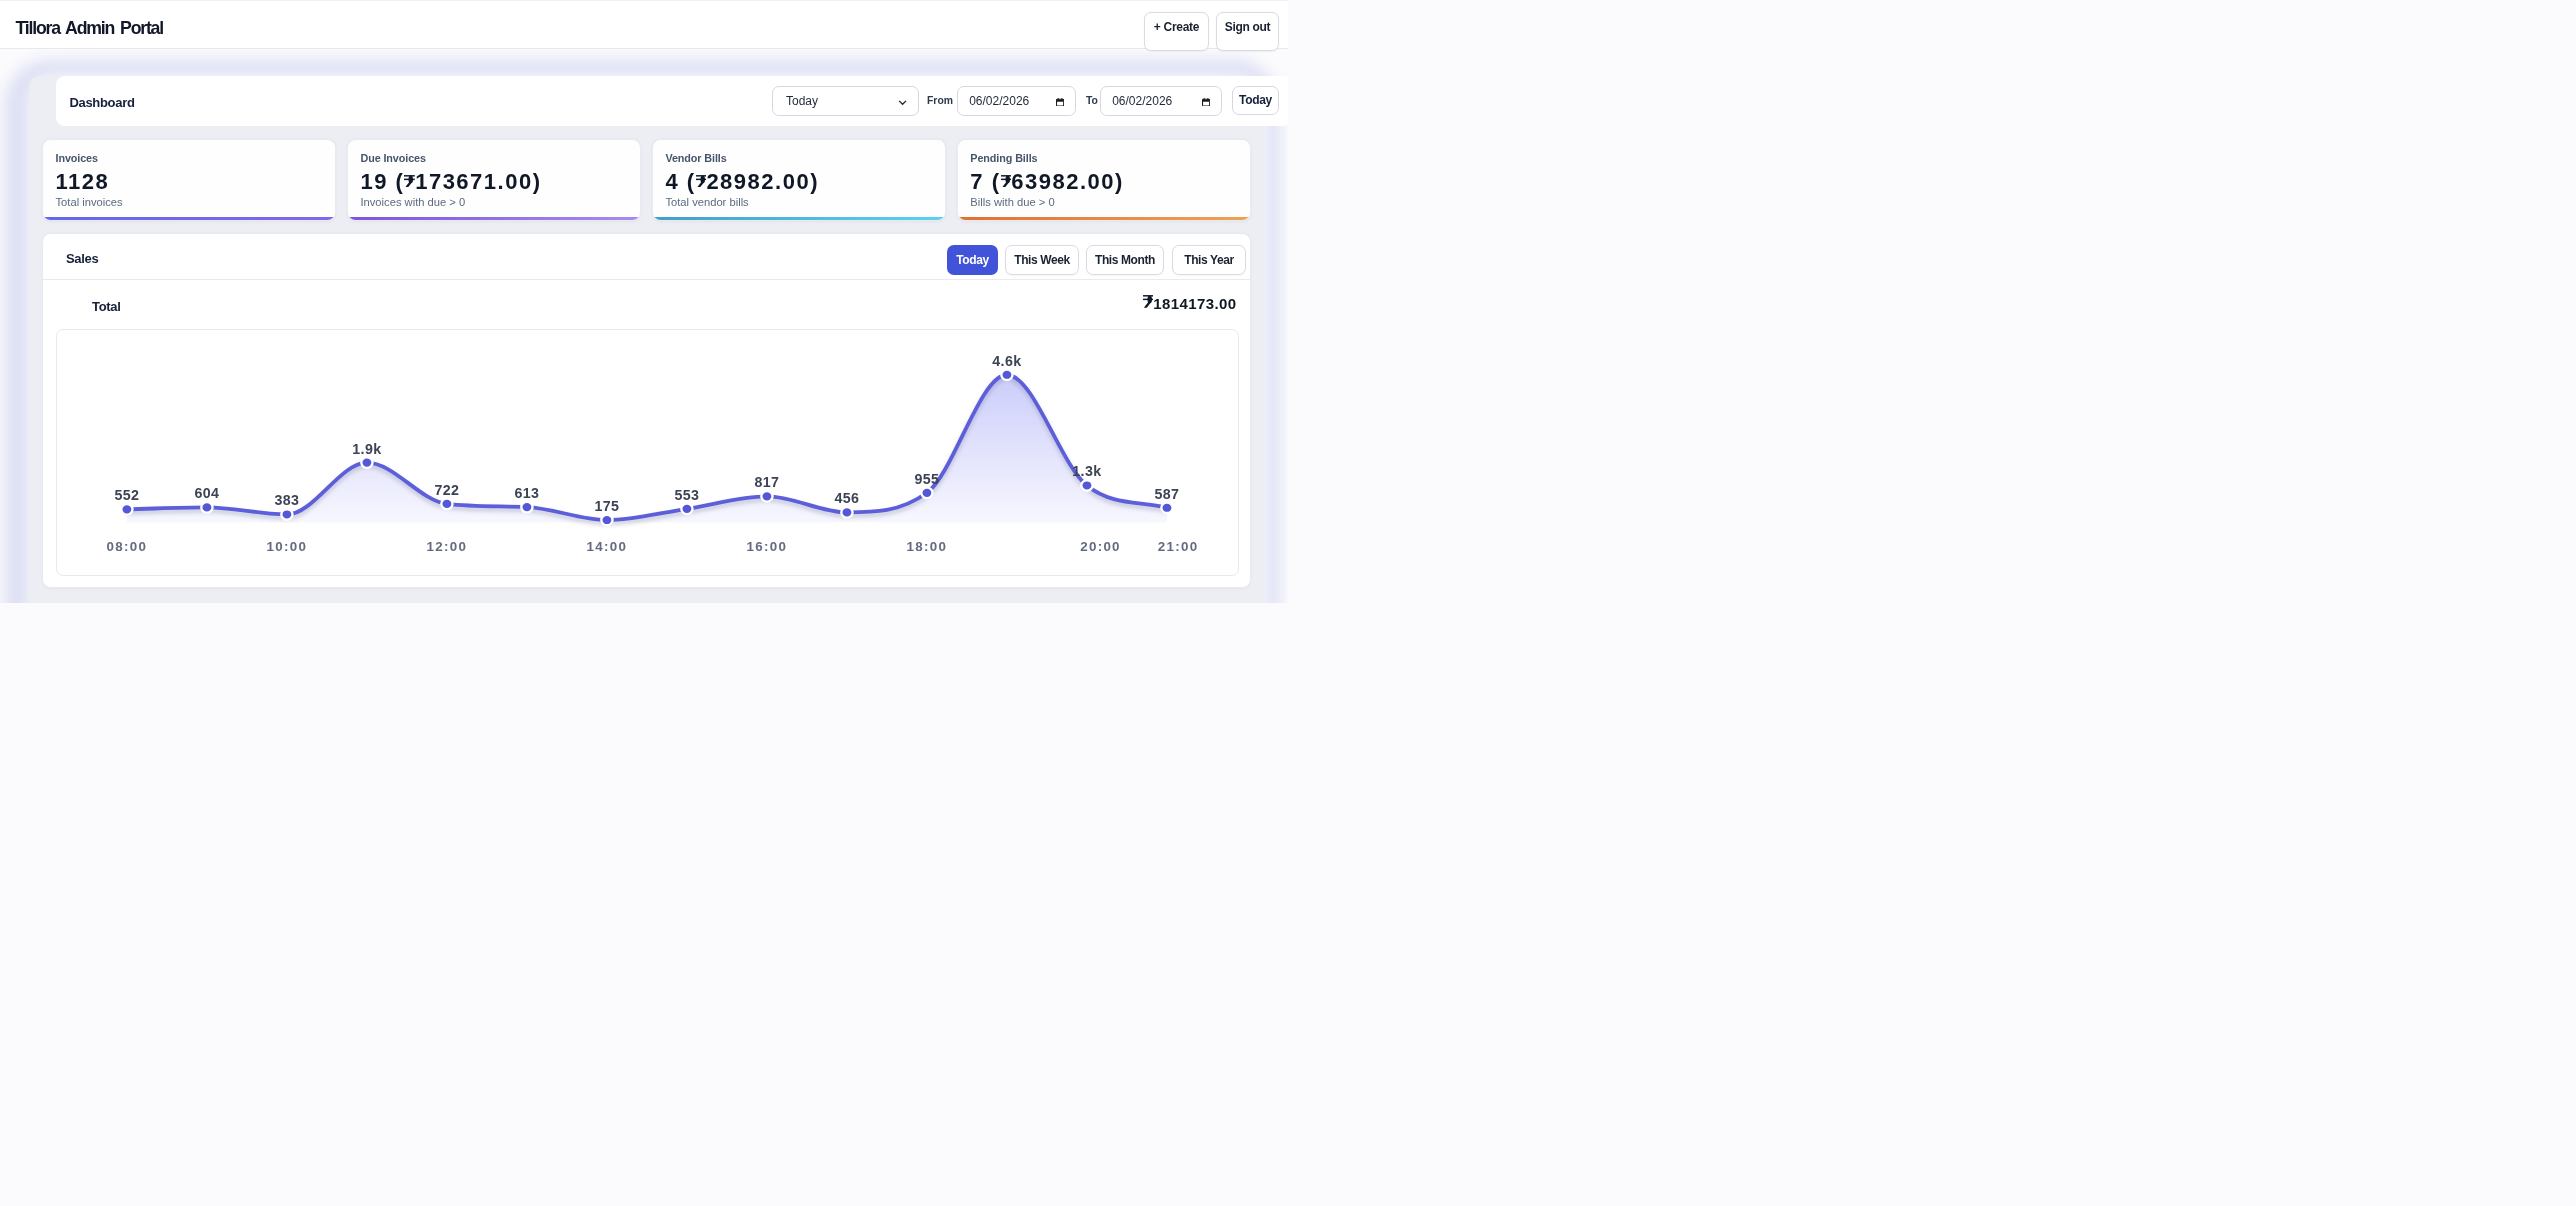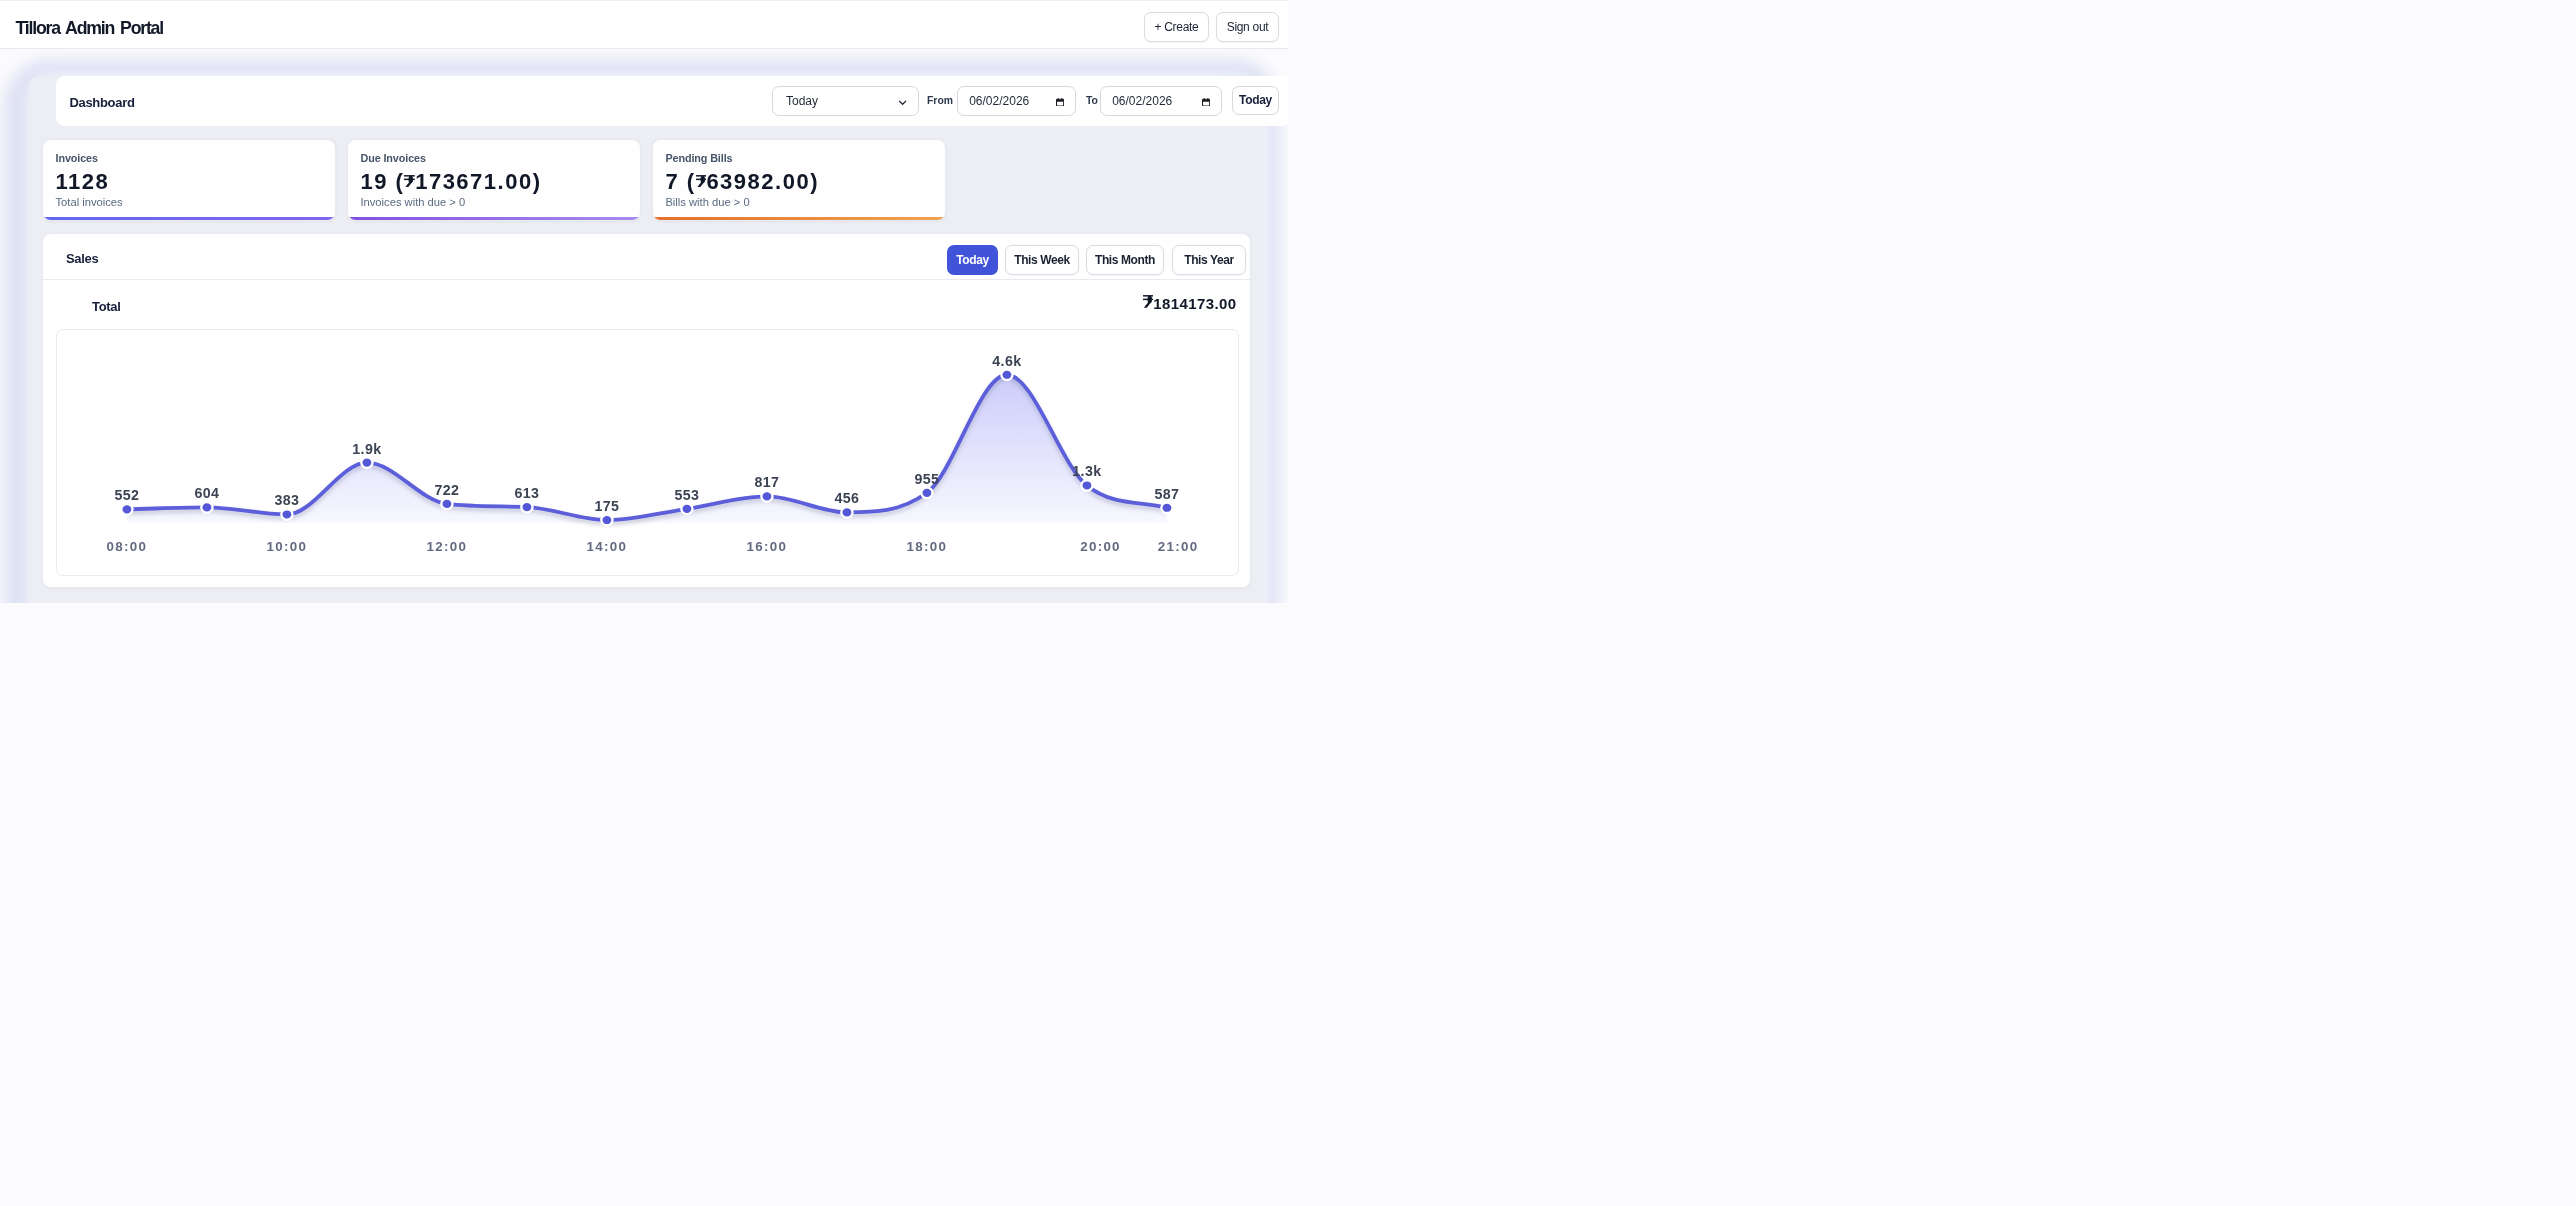--- a/index.html
+++ b/index.html
@@ -1,19 +1,19 @@
 <!DOCTYPE html>
 <html style="font-size:14px"><head>
 <meta charset="utf-8">
 <style>
 * { margin:0; padding:0; box-sizing:border-box; }
 html,body { width:1288px; height:603px; background:#fbfbfd; font-family:"Liberation Sans", sans-serif; overflow:hidden; }
 .header { position:absolute; left:0; top:0; width:1288px; height:49px; background:#fff; border-top:1.7px solid #eef0f5; border-bottom:0.9px solid #e7e8ee; }
 .header h1 { position:absolute; left:15.5px; top:17px; font-size:17.7px; font-weight:bold; color:#111827; letter-spacing:-1.2px; word-spacing:2.2px; }
-.hbtn { position:absolute; top:11.2px; height:30px; background:#fff; border:0.9px solid #d9dce3; border-radius:7px; font-size:12px; font-weight:normal; color:#1a2232; text-align:center; line-height:28px; letter-spacing:-0.3px; box-shadow:0 0.9px 1.7px rgba(16,24,40,.05); }
+.hbtn { position:absolute; top:11.2px; height:39px; background:#fff; border:0.9px solid #d9dce3; border-radius:7px; font-size:12px; font-weight:bold; color:#1a2232; text-align:center; line-height:28px; letter-spacing:-0.3px; box-shadow:0 0.9px 1.7px rgba(16,24,40,.05); }
 #btn-create { left:1144px; width:65px; }
 #btn-signout { left:1216px; width:63px; }
 .content { position:absolute; left:0; top:50px; width:1288px; height:553px; overflow:hidden; }
 .glow { position:absolute; left:3.5px; right:7.8px; top:8.6px; height:776px; border:15.5px solid #dee1f4; border-left-width:26px; border-top-width:17px; border-radius:47px; filter:blur(7px); }
 .panel { position:absolute; left:29px; top:26px; width:1235px; height:569px; background:#edeef3; border-radius:10.4px; }
 .dashcard { position:absolute; left:0; top:0; width:1235px; height:50px; background:#fff; border-radius:8.6px;margin-left:27px; }
 .dashcard h2 { position:absolute; left:13.4px; top:18.5px; font-size:13px; font-weight:bold; color:#16203a; letter-spacing:-0.3px; }
 .ctl { position:absolute; top:10px; height:30px; background:#fff; border:0.9px solid #d5d8e1; border-radius:7px; font-size:12px; color:#1f2937; }
 #sel { left:716px; width:147px; line-height:28.5px; padding-left:13px; }
 #sel svg { position:absolute; right:9.5px; top:10.4px; }
@@ -104,20 +104,33 @@
                   <rect x="0" y="0" width="125" height="17"></rect>
                   <rect x="0" y="41" width="125" height="17"></rect>
                   <ellipse cx="78" cy="50" rx="26" ry="44"></ellipse>
                   <path d="M100 74 L44 146 L10 146 L72 66 Z"></path>
                 </g>
               </svg>173671.00)</div>
           <div class="s">Invoices with due &gt; 0</div>
           <div class="bar" id="bar2"></div>
         </div>
         <div class="scard">
+          <div class="t">Vendor Bills</div>
+          <div class="n">4 (<svg class="rs" width="10.8" height="12.8" viewBox="0 0 125 146" style="vertical-align:1.7px">
+                <g fill="#101726">
+                  <rect x="0" y="0" width="125" height="17"></rect>
+                  <rect x="0" y="41" width="125" height="17"></rect>
+                  <ellipse cx="78" cy="50" rx="26" ry="44"></ellipse>
+                  <path d="M100 74 L44 146 L10 146 L72 66 Z"></path>
+                </g>
+              </svg>28982.00)</div>
+          <div class="s">Total vendor bills</div>
+          <div class="bar" id="bar3"></div>
+        </div>
+        <div class="scard">
           <div class="t">Pending Bills</div>
           <div class="n">7 (<svg class="rs" width="10.8" height="12.8" viewBox="0 0 125 146" style="vertical-align:1.7px">
                 <g fill="#101726">
                   <rect x="0" y="0" width="125" height="17"></rect>
                   <rect x="0" y="41" width="125" height="17"></rect>
                   <ellipse cx="78" cy="50" rx="26" ry="44"></ellipse>
                   <path d="M100 74 L44 146 L10 146 L72 66 Z"></path>
                 </g>
               </svg>63982.00)</div>
           <div class="s">Bills with due &gt; 0</div>

